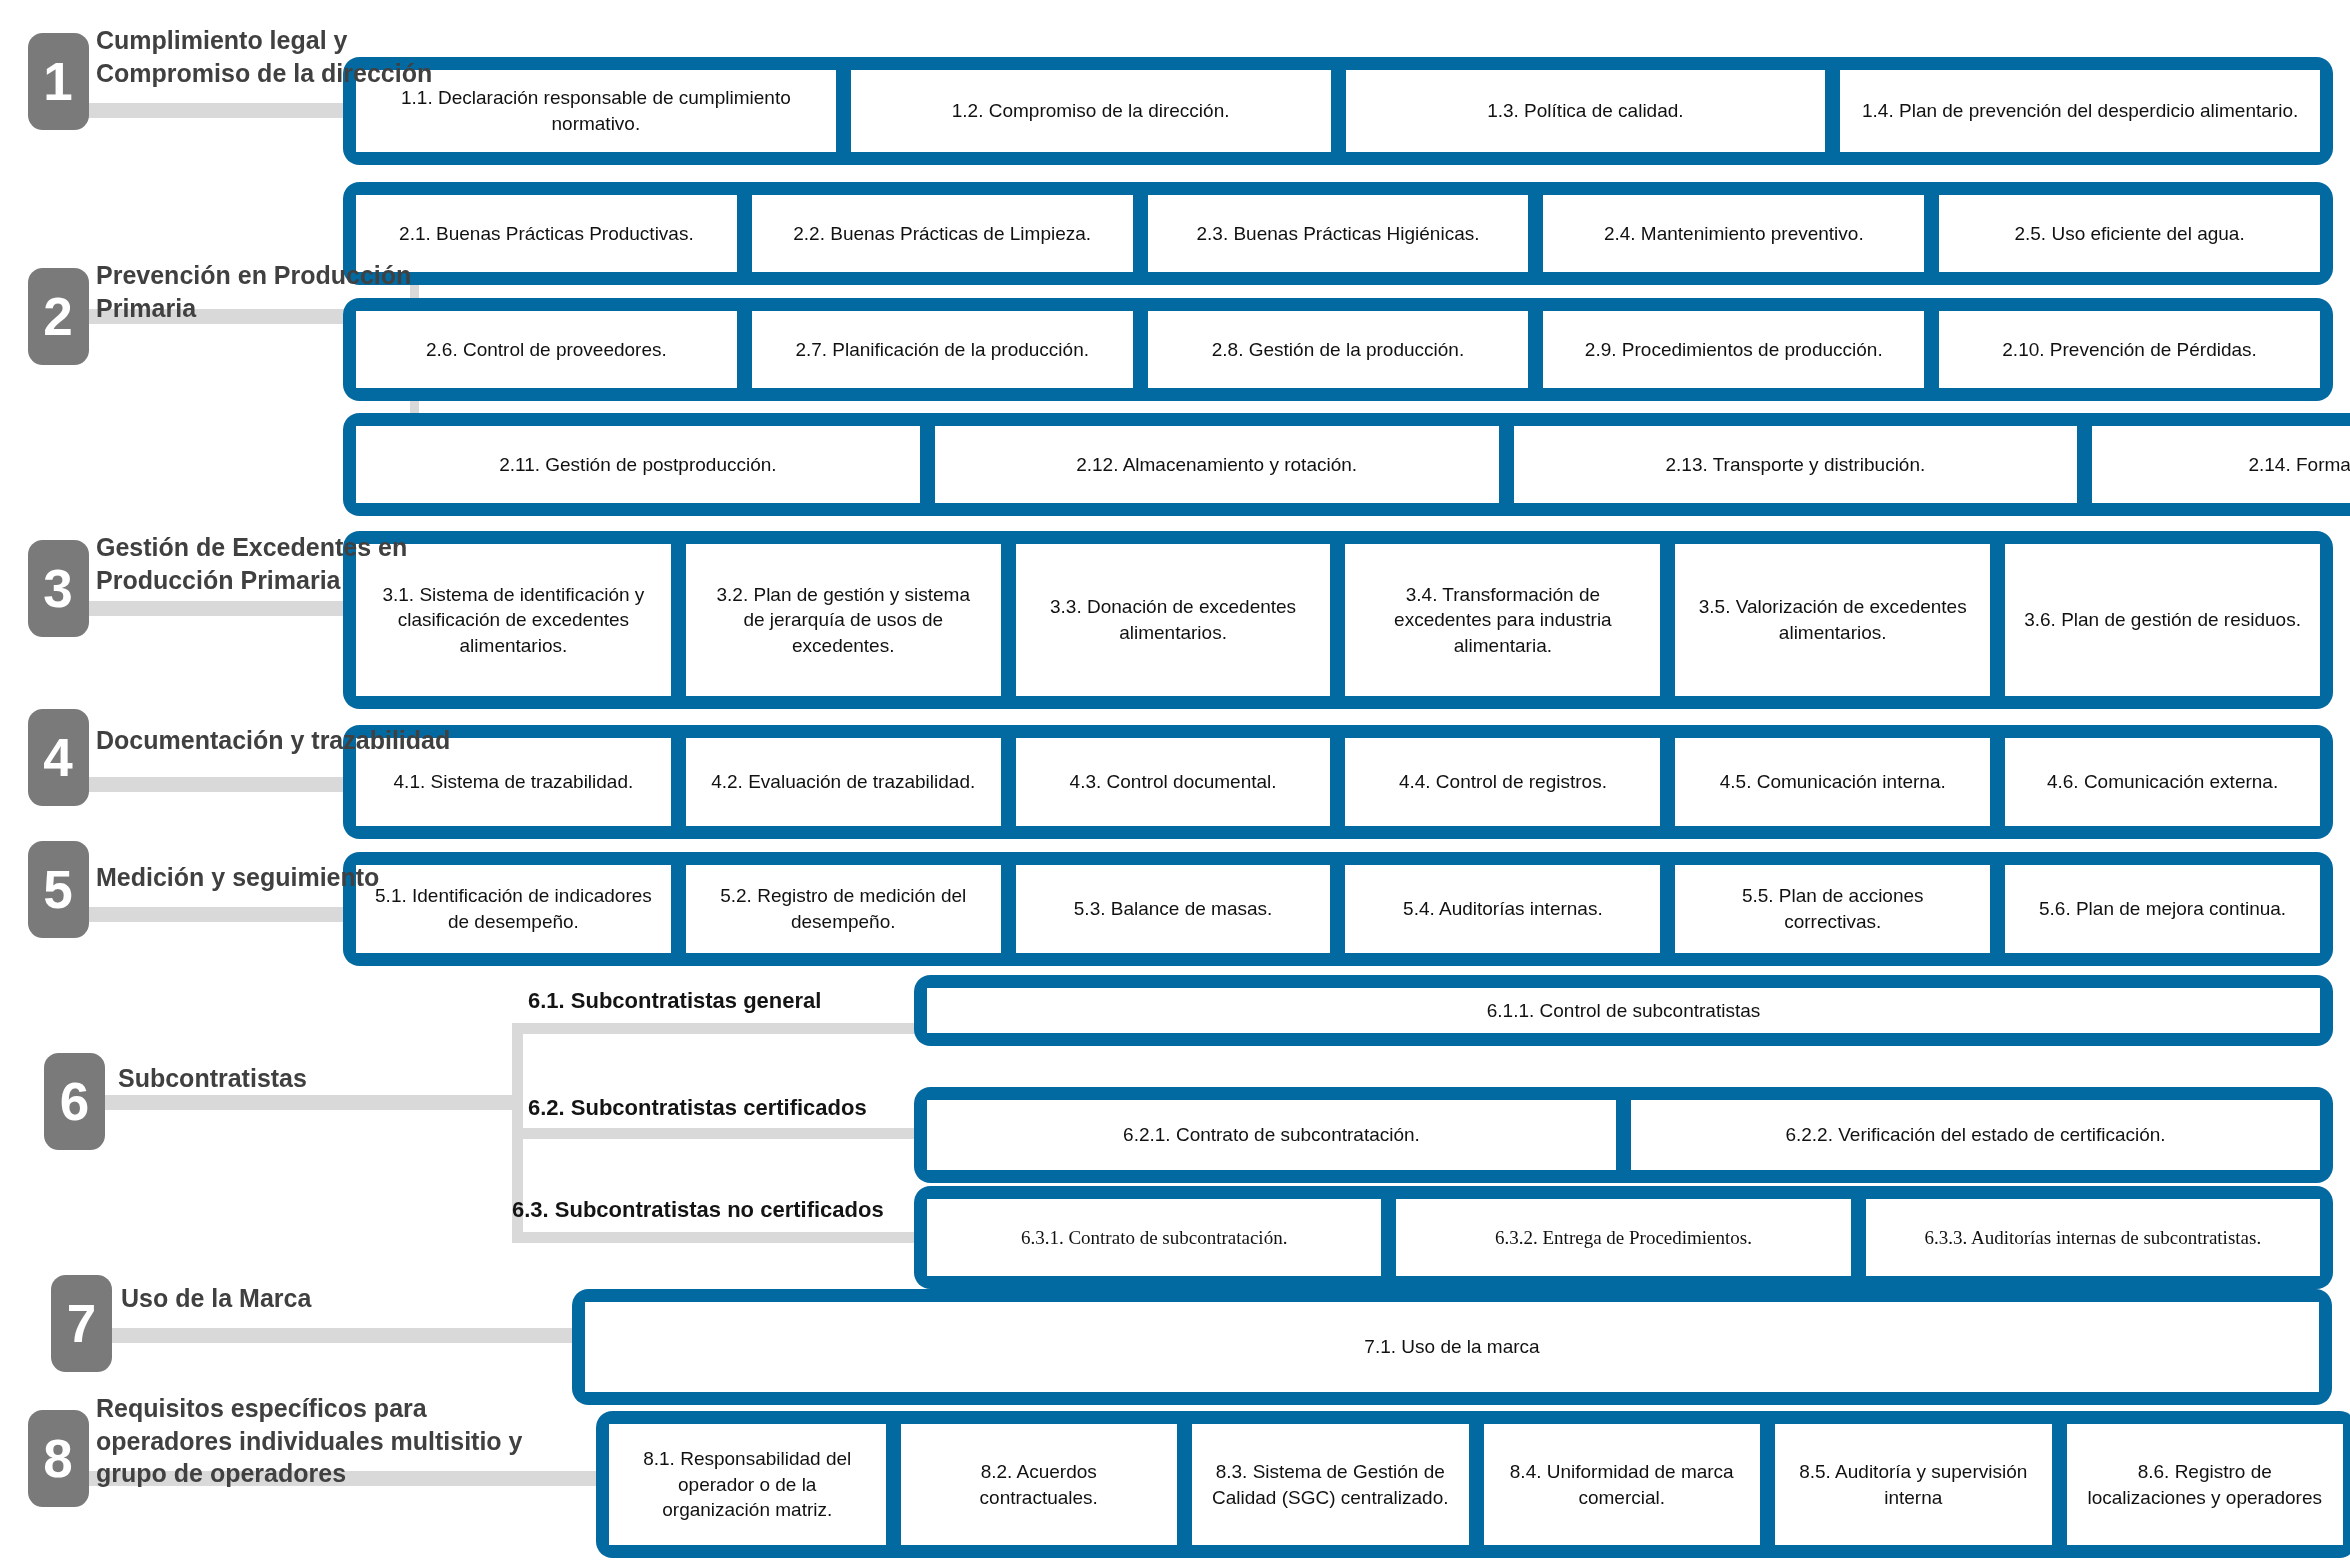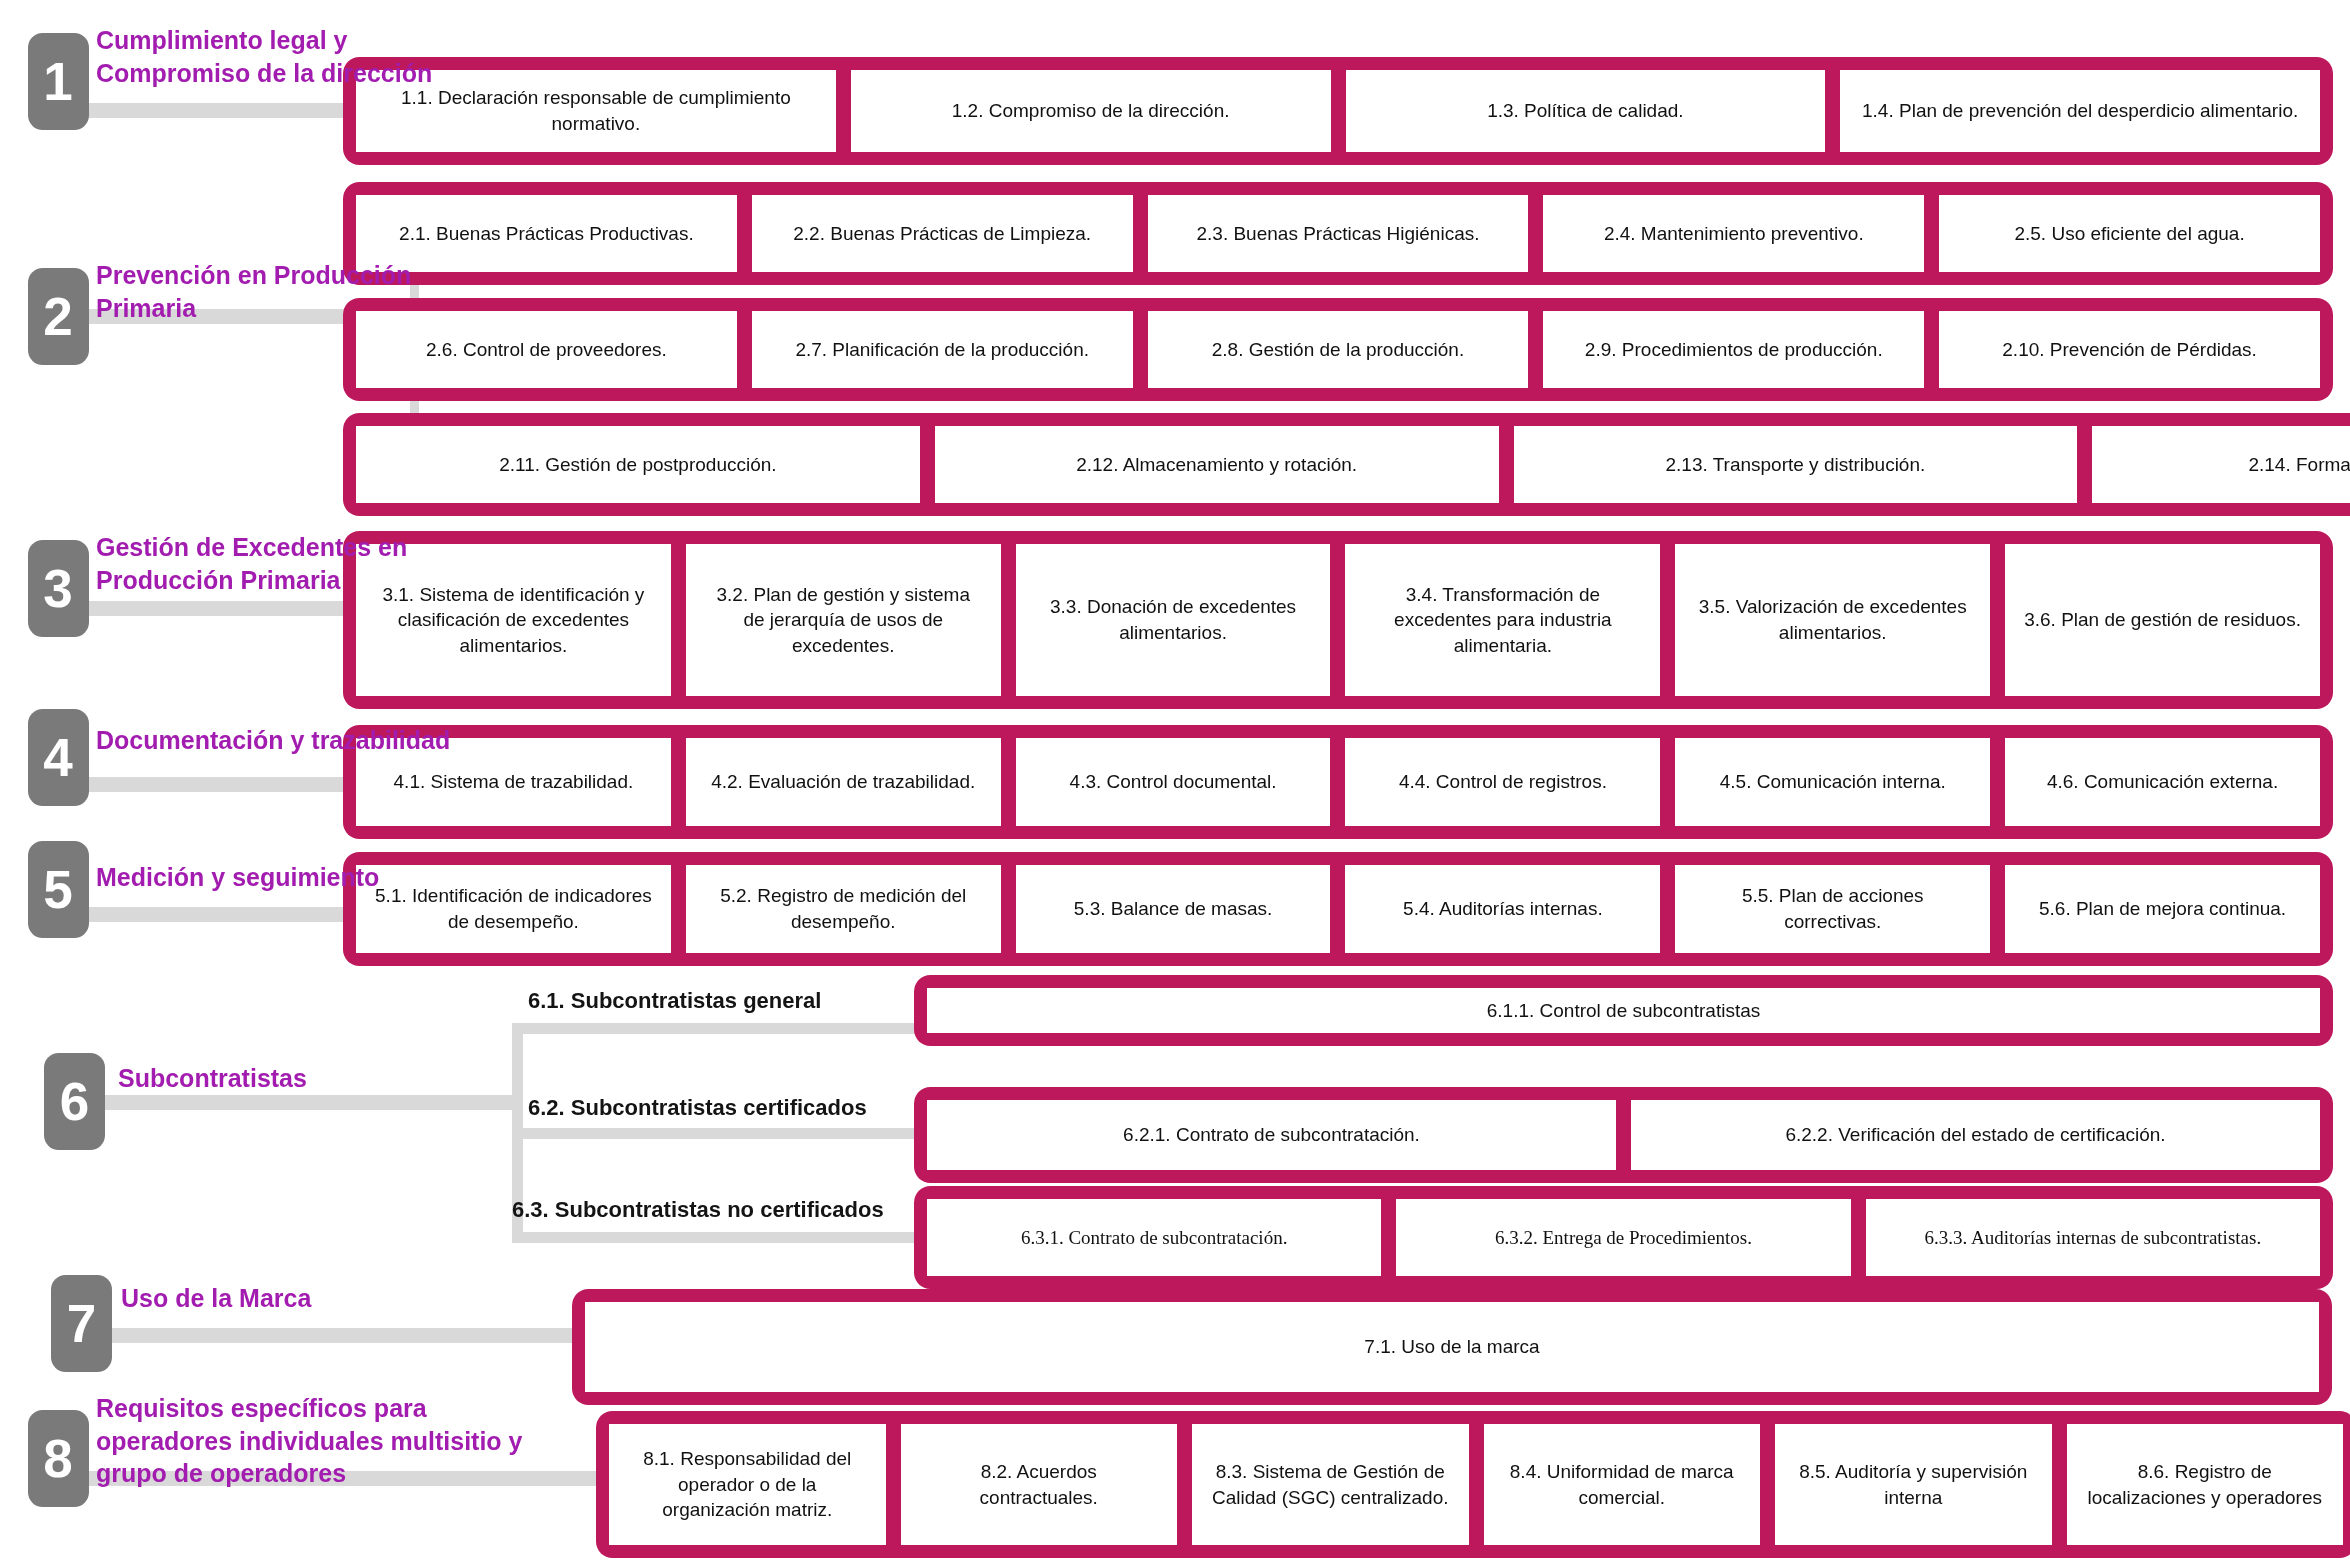--- a/index.html
+++ b/index.html
@@ -5,25 +5,25 @@
   html,body{margin:0;padding:0;background:#ffffff;}
   #canvas{
     position:relative;width:2351px;height:1568px;background:#ffffff;
     font-family:"Liberation Sans",sans-serif;color:#111;overflow:hidden;
   }
   .badge{
     position:absolute;width:61px;height:97px;background:#7a7a7a;border-radius:14.7px;
     color:#fff;display:flex;align-items:center;justify-content:center;
     font-weight:bold;font-size:53px;z-index:3;
   }
-  .title{position:absolute;font-weight:bold;font-size:25px;line-height:1.3;color:#a21caf;z-index:3;}
+  .title{position:absolute;font-weight:bold;font-size:25px;line-height:1.3;color:#404040;z-index:3;}
   .sublabel{position:absolute;font-weight:bold;font-size:22px;color:#141414;white-space:nowrap;z-index:3;}
   .bar{position:absolute;background:#d9d9d9;z-index:1;}
   .container{
-    position:absolute;background:#be185d;border-radius:16.5px;
+    position:absolute;background:#0369a1;border-radius:16.5px;
     display:flex;gap:15px;padding:13px;box-sizing:border-box;z-index:2;justify-content:space-between;
   }
   .box{
     background:#ffffff;flex:1;display:flex;align-items:center;justify-content:center;
     text-align:center;font-size:19px;line-height:1.35;padding:5.5px 18.4px;box-sizing:border-box;
   }
   
   #s1-badge{left:27.5px;top:33px;} #s1-title{left:96px;top:24px;width:367px;}
   #s1-bar{left:83px;top:103px;width:349px;height:14.7px;}
   #s1-container{left:343px;top:57px;width:1990px;height:108px;}

